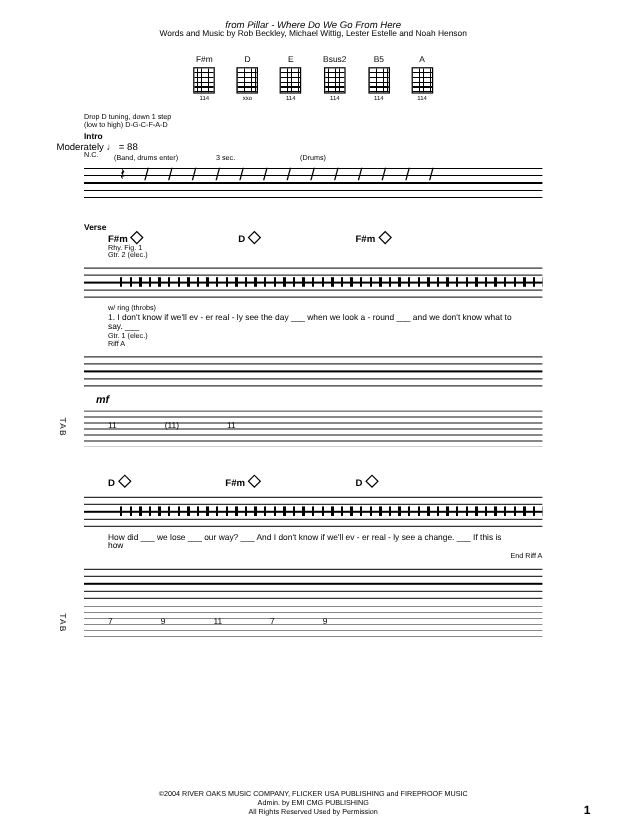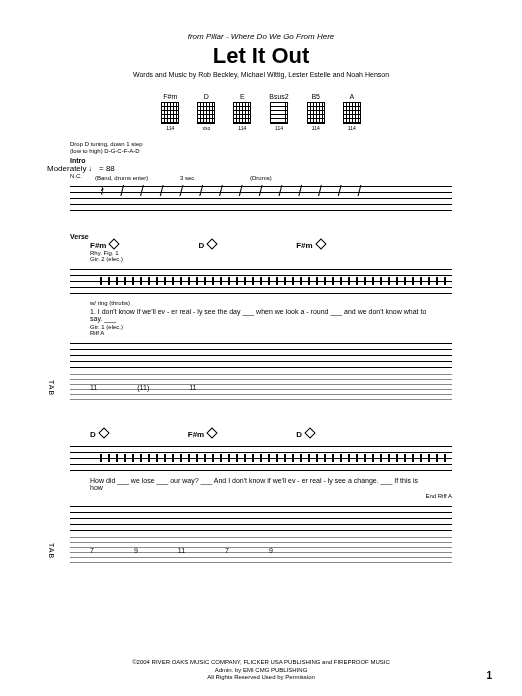--- a/index.html
+++ b/index.html
@@ -1,16 +1,16 @@
 <!DOCTYPE html>
 <html><head>
 <meta charset="utf-8">
 <style>
 body{margin:0;padding:0;background:#fff;font-family:Arial,sans-serif;width:522px;height:696px;overflow:hidden;color:#000}
-.page{width:522px;height:696px;position:relative;padding:32px 30px;box-sizing:border-box}
+.page{width:522px;height:696px;position:relative;padding:16px 30px;box-sizing:border-box}
 .header{text-align:center;margin-bottom:15px}
 .from{font-size:8px;font-style:italic}
 .title{font-size:22px;font-weight:bold;margin:2px 0}
 .credits{font-size:7px}
 .chord-diagrams{display:flex;justify-content:center;gap:18px;margin:10px 0}
 .chord-box{text-align:center}
 .chord-name{font-size:7px;margin-bottom:2px}
 .chord-grid{width:16px;height:20px;border:1px solid #000;margin:0 auto;position:relative;background:repeating-linear-gradient(to bottom,transparent 0,transparent 3px,#000 3px,#000 4px),repeating-linear-gradient(to right,transparent 0,transparent 2.5px,#000 2.5px,#000 3px)}
 .chord-fret{font-size:5px;margin-top:1px}
 .tuning{font-size:6px;margin:10px 0 2px 40px;line-height:1.2}
@@ -31,21 +31,20 @@
 .footer{position:absolute;bottom:15px;left:0;right:0;text-align:center;font-size:6px;line-height:1.2}
 .pagenum{position:absolute;bottom:15px;right:30px;font-size:10px;font-weight:bold}
 .slash{font-size:14px;letter-spacing:6px;margin-left:30px}
 </style>
 </head>
 <body>
 
 <div class="page">
   <div class="header">
     <div class="from">from Pillar - Where Do We Go From Here</div>
-    <div class="title">Let It Out</div>
     <div class="credits">Words and Music by Rob Beckley, Michael Wittig, Lester Estelle and Noah Henson</div>
   </div>
 
   <div class="chord-diagrams">
     <div class="chord-box">
         <div class="chord-name">F#m</div>
         <div class="chord-grid"></div>
         <div class="chord-fret">114</div>
       </div>
     <div class="chord-box">
@@ -100,20 +99,21 @@
   <div class="staff">
       <div class="staff-notes">
         <div class="note-run"></div>
       </div>
     </div>
   <div class="anno">w/ ring (throbs)</div>
   <div class="lyrics">1. I don't know if we'll ev - er real - ly see the day ___ when we look a - round ___ and we don't know what to say. ___</div>
   <div class="anno">Gtr. 1 (elec.)</div>
   <div class="anno">Riff A</div>
   <div class="staff"></div>
+  <div class="dynamic">mf</div>
   <div class="tab">
     <div class="tab-nums">
       <span>11</span>
       <span>(11)</span>
       <span>11</span>
     </div>
   </div>
 
   <div class="chord-marks" style="margin-top:25px">
     <span><span>D</span><span class="diamond"></span></span>

